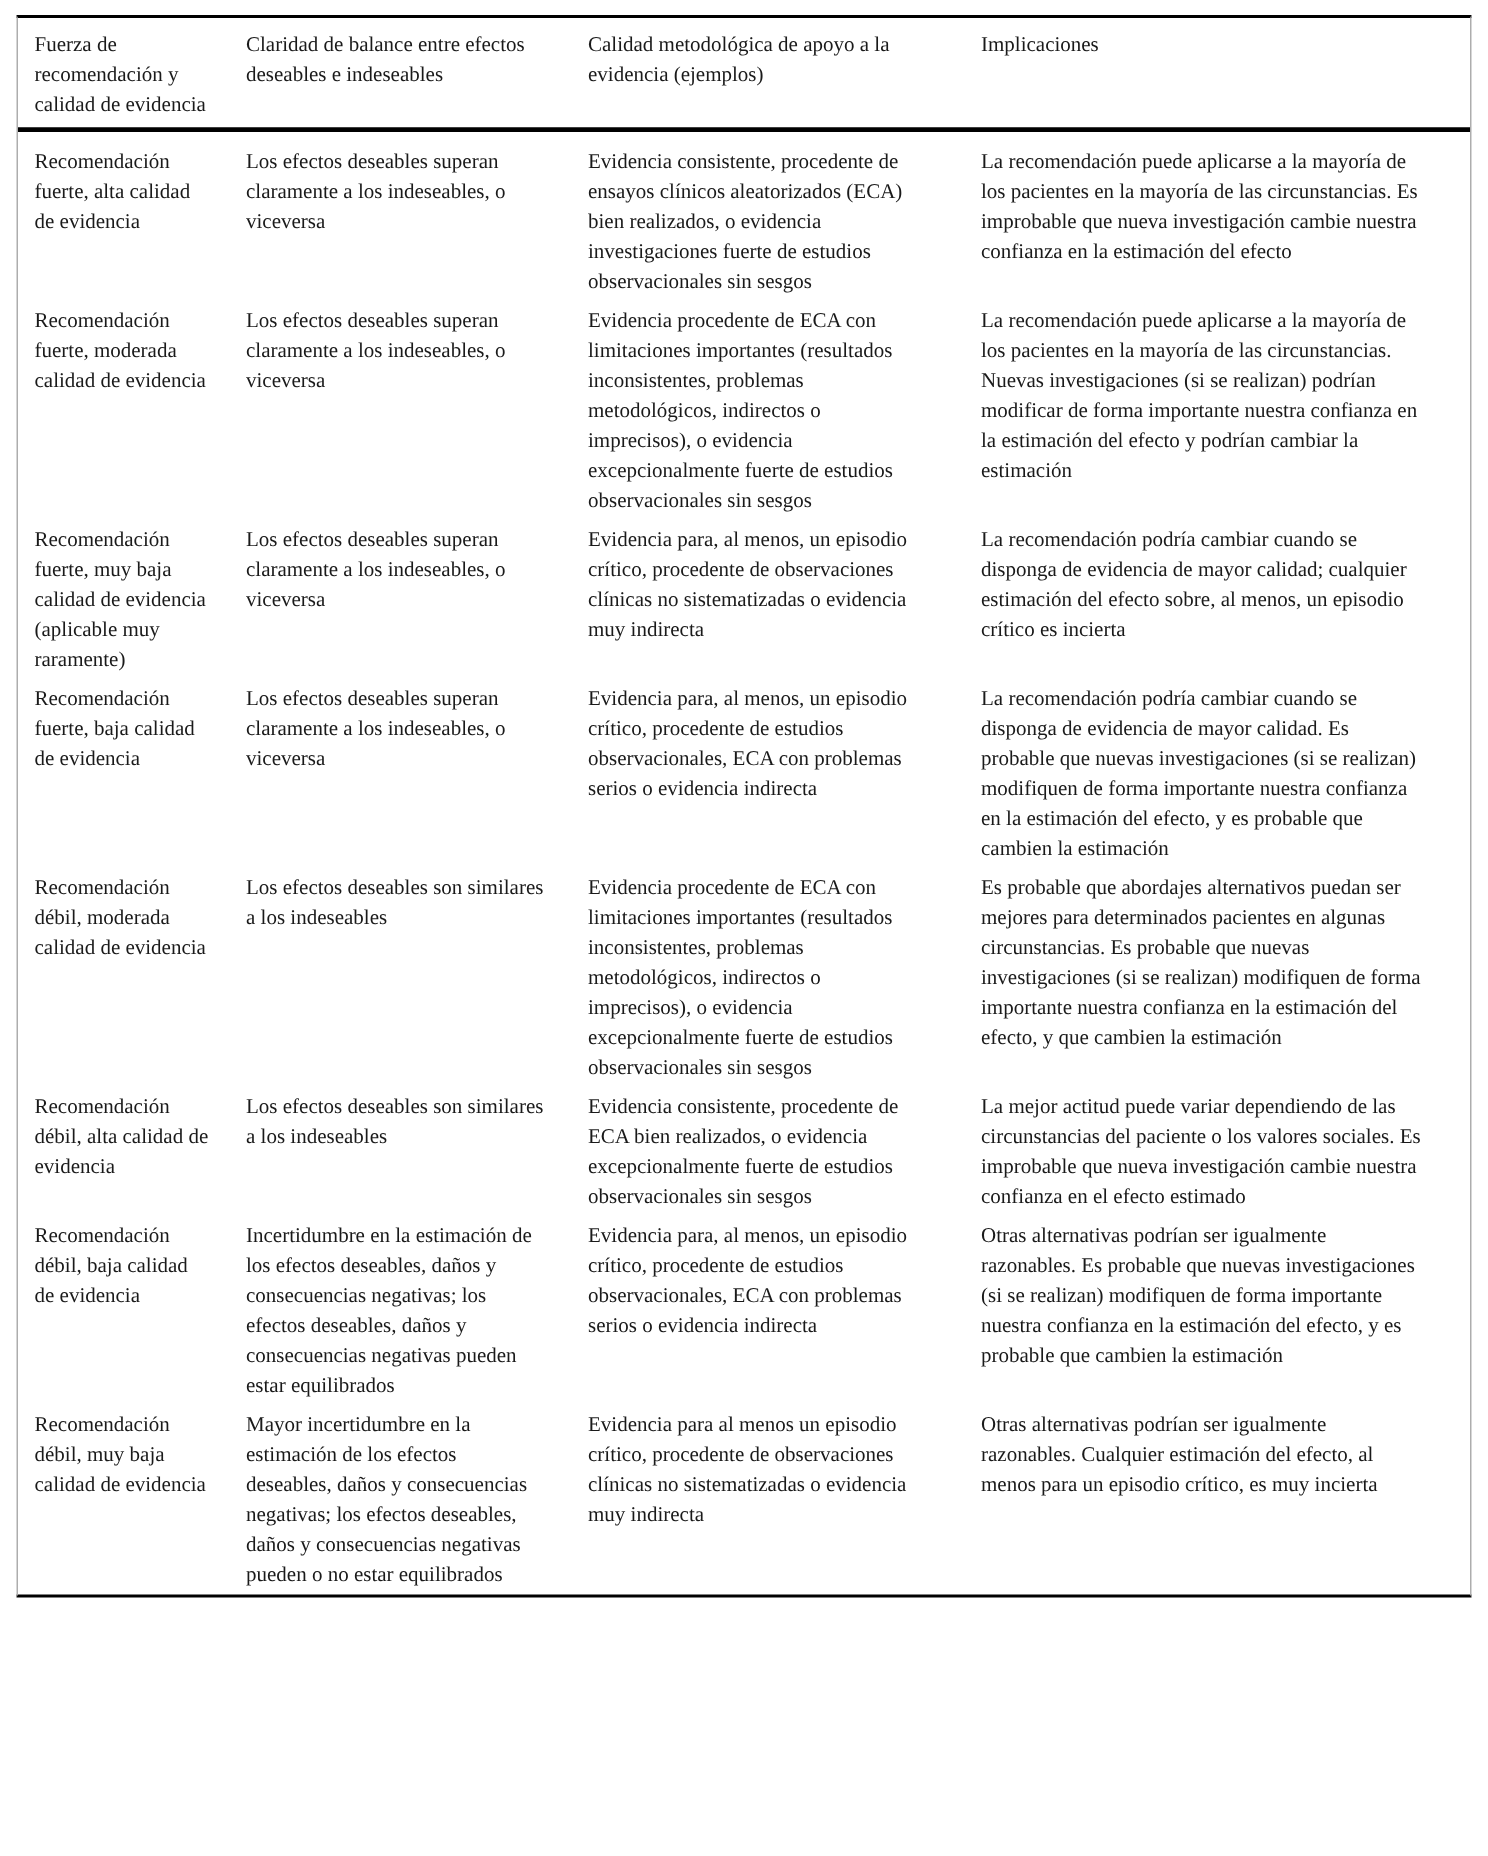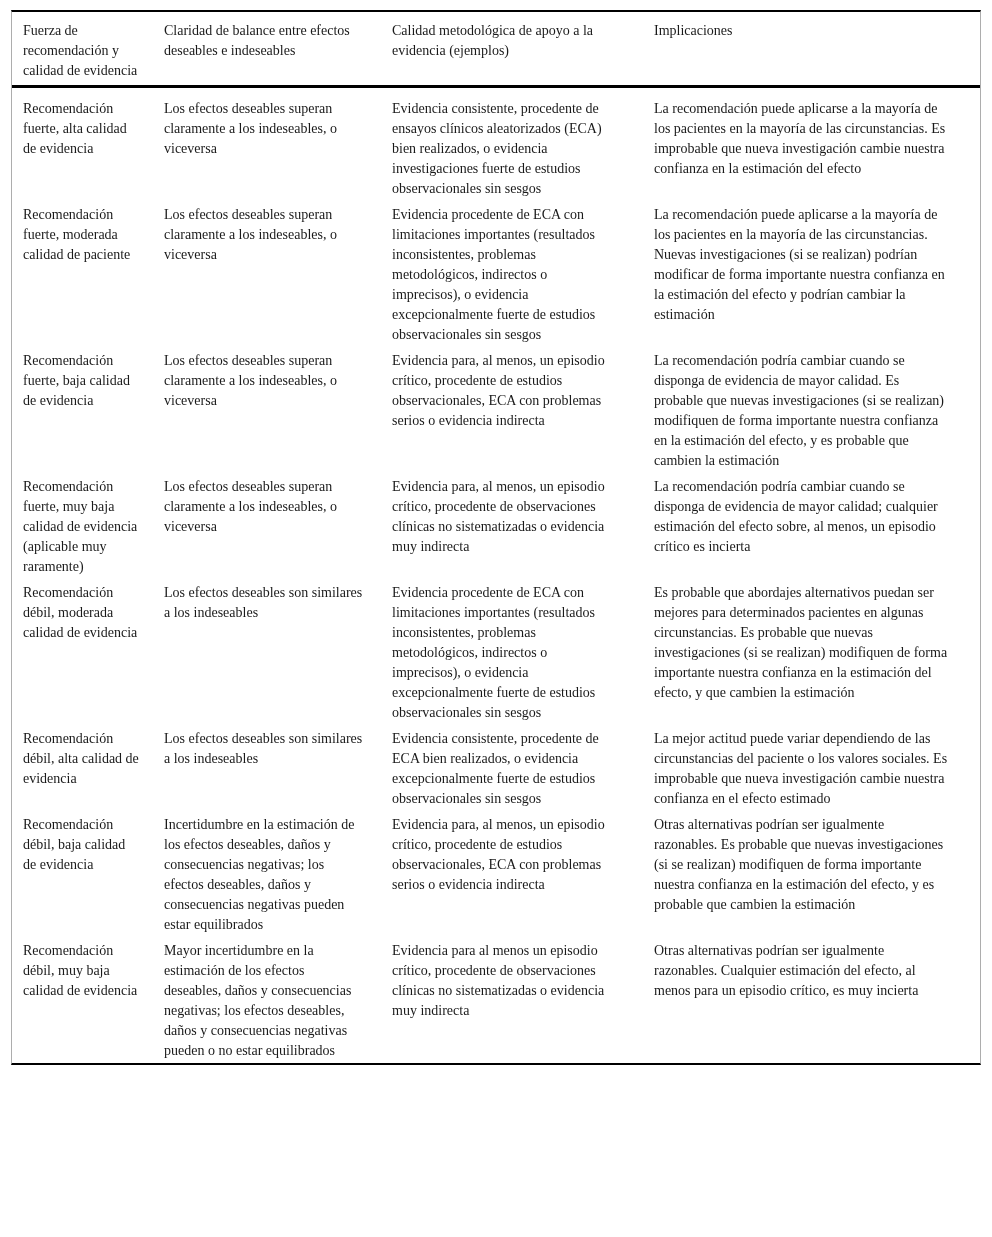--- a/index.html
+++ b/index.html
@@ -74,36 +74,36 @@
           </tr>
       </thead>
       <tbody>
           <tr>
             <td class="c0">Recomendación fuerte, alta calidad de evidencia</td>
             <td class="c1">Los efectos deseables superan claramente a los indeseables, o viceversa</td>
             <td class="c2">Evidencia consistente, procedente de ensayos clínicos aleatorizados (ECA) bien realizados, o evidencia investigaciones fuerte de estudios observacionales sin sesgos</td>
             <td class="c3">La recomendación puede aplicarse a la mayoría de los pacientes en la mayoría de las circunstancias. Es improbable que nueva investigación cambie nuestra confianza en la estimación del efecto</td>
           </tr>
           <tr>
-            <td class="c0">Recomendación fuerte, moderada calidad de paciente</td>
+            <td class="c0">Recomendación fuerte, moderada calidad de evidencia</td>
             <td class="c1">Los efectos deseables superan claramente a los indeseables, o viceversa</td>
             <td class="c2">Evidencia procedente de ECA con limitaciones importantes (resultados inconsistentes, problemas metodológicos, indirectos o imprecisos), o evidencia excepcionalmente fuerte de estudios observacionales sin sesgos</td>
             <td class="c3">La recomendación puede aplicarse a la mayoría de los pacientes en la mayoría de las circunstancias. Nuevas investigaciones (si se realizan) podrían modificar de forma importante nuestra confianza en la estimación del efecto y podrían cambiar la estimación</td>
+          </tr>
+          <tr>
+            <td class="c0">Recomendación fuerte, muy baja calidad de evidencia (aplicable muy raramente)</td>
+            <td class="c1">Los efectos deseables superan claramente a los indeseables, o viceversa</td>
+            <td class="c2">Evidencia para, al menos, un episodio crítico, procedente de observaciones clínicas no sistematizadas o evidencia muy indirecta</td>
+            <td class="c3">La recomendación podría cambiar cuando se disponga de evidencia de mayor calidad; cualquier estimación del efecto sobre, al menos, un episodio crítico es incierta</td>
           </tr>
           <tr>
             <td class="c0">Recomendación fuerte, baja calidad de evidencia</td>
             <td class="c1">Los efectos deseables superan claramente a los indeseables, o viceversa</td>
             <td class="c2">Evidencia para, al menos, un episodio crítico, procedente de estudios observacionales, ECA con problemas serios o evidencia indirecta</td>
             <td class="c3">La recomendación podría cambiar cuando se disponga de evidencia de mayor calidad. Es probable que nuevas investigaciones (si se realizan) modifiquen de forma importante nuestra confianza en la estimación del efecto, y es probable que cambien la estimación</td>
-          </tr>
-          <tr>
-            <td class="c0">Recomendación fuerte, muy baja calidad de evidencia (aplicable muy raramente)</td>
-            <td class="c1">Los efectos deseables superan claramente a los indeseables, o viceversa</td>
-            <td class="c2">Evidencia para, al menos, un episodio crítico, procedente de observaciones clínicas no sistematizadas o evidencia muy indirecta</td>
-            <td class="c3">La recomendación podría cambiar cuando se disponga de evidencia de mayor calidad; cualquier estimación del efecto sobre, al menos, un episodio crítico es incierta</td>
           </tr>
           <tr>
             <td class="c0">Recomendación débil, moderada calidad de evidencia</td>
             <td class="c1">Los efectos deseables son similares a los indeseables</td>
             <td class="c2">Evidencia procedente de ECA con limitaciones importantes (resultados inconsistentes, problemas metodológicos, indirectos o imprecisos), o evidencia excepcionalmente fuerte de estudios observacionales sin sesgos</td>
             <td class="c3">Es probable que abordajes alternativos puedan ser mejores para determinados pacientes en algunas circunstancias. Es probable que nuevas investigaciones (si se realizan) modifiquen de forma importante nuestra confianza en la estimación del efecto, y que cambien la estimación</td>
           </tr>
           <tr>
             <td class="c0">Recomendación débil, alta calidad de evidencia</td>
             <td class="c1">Los efectos deseables son similares a los indeseables</td>

